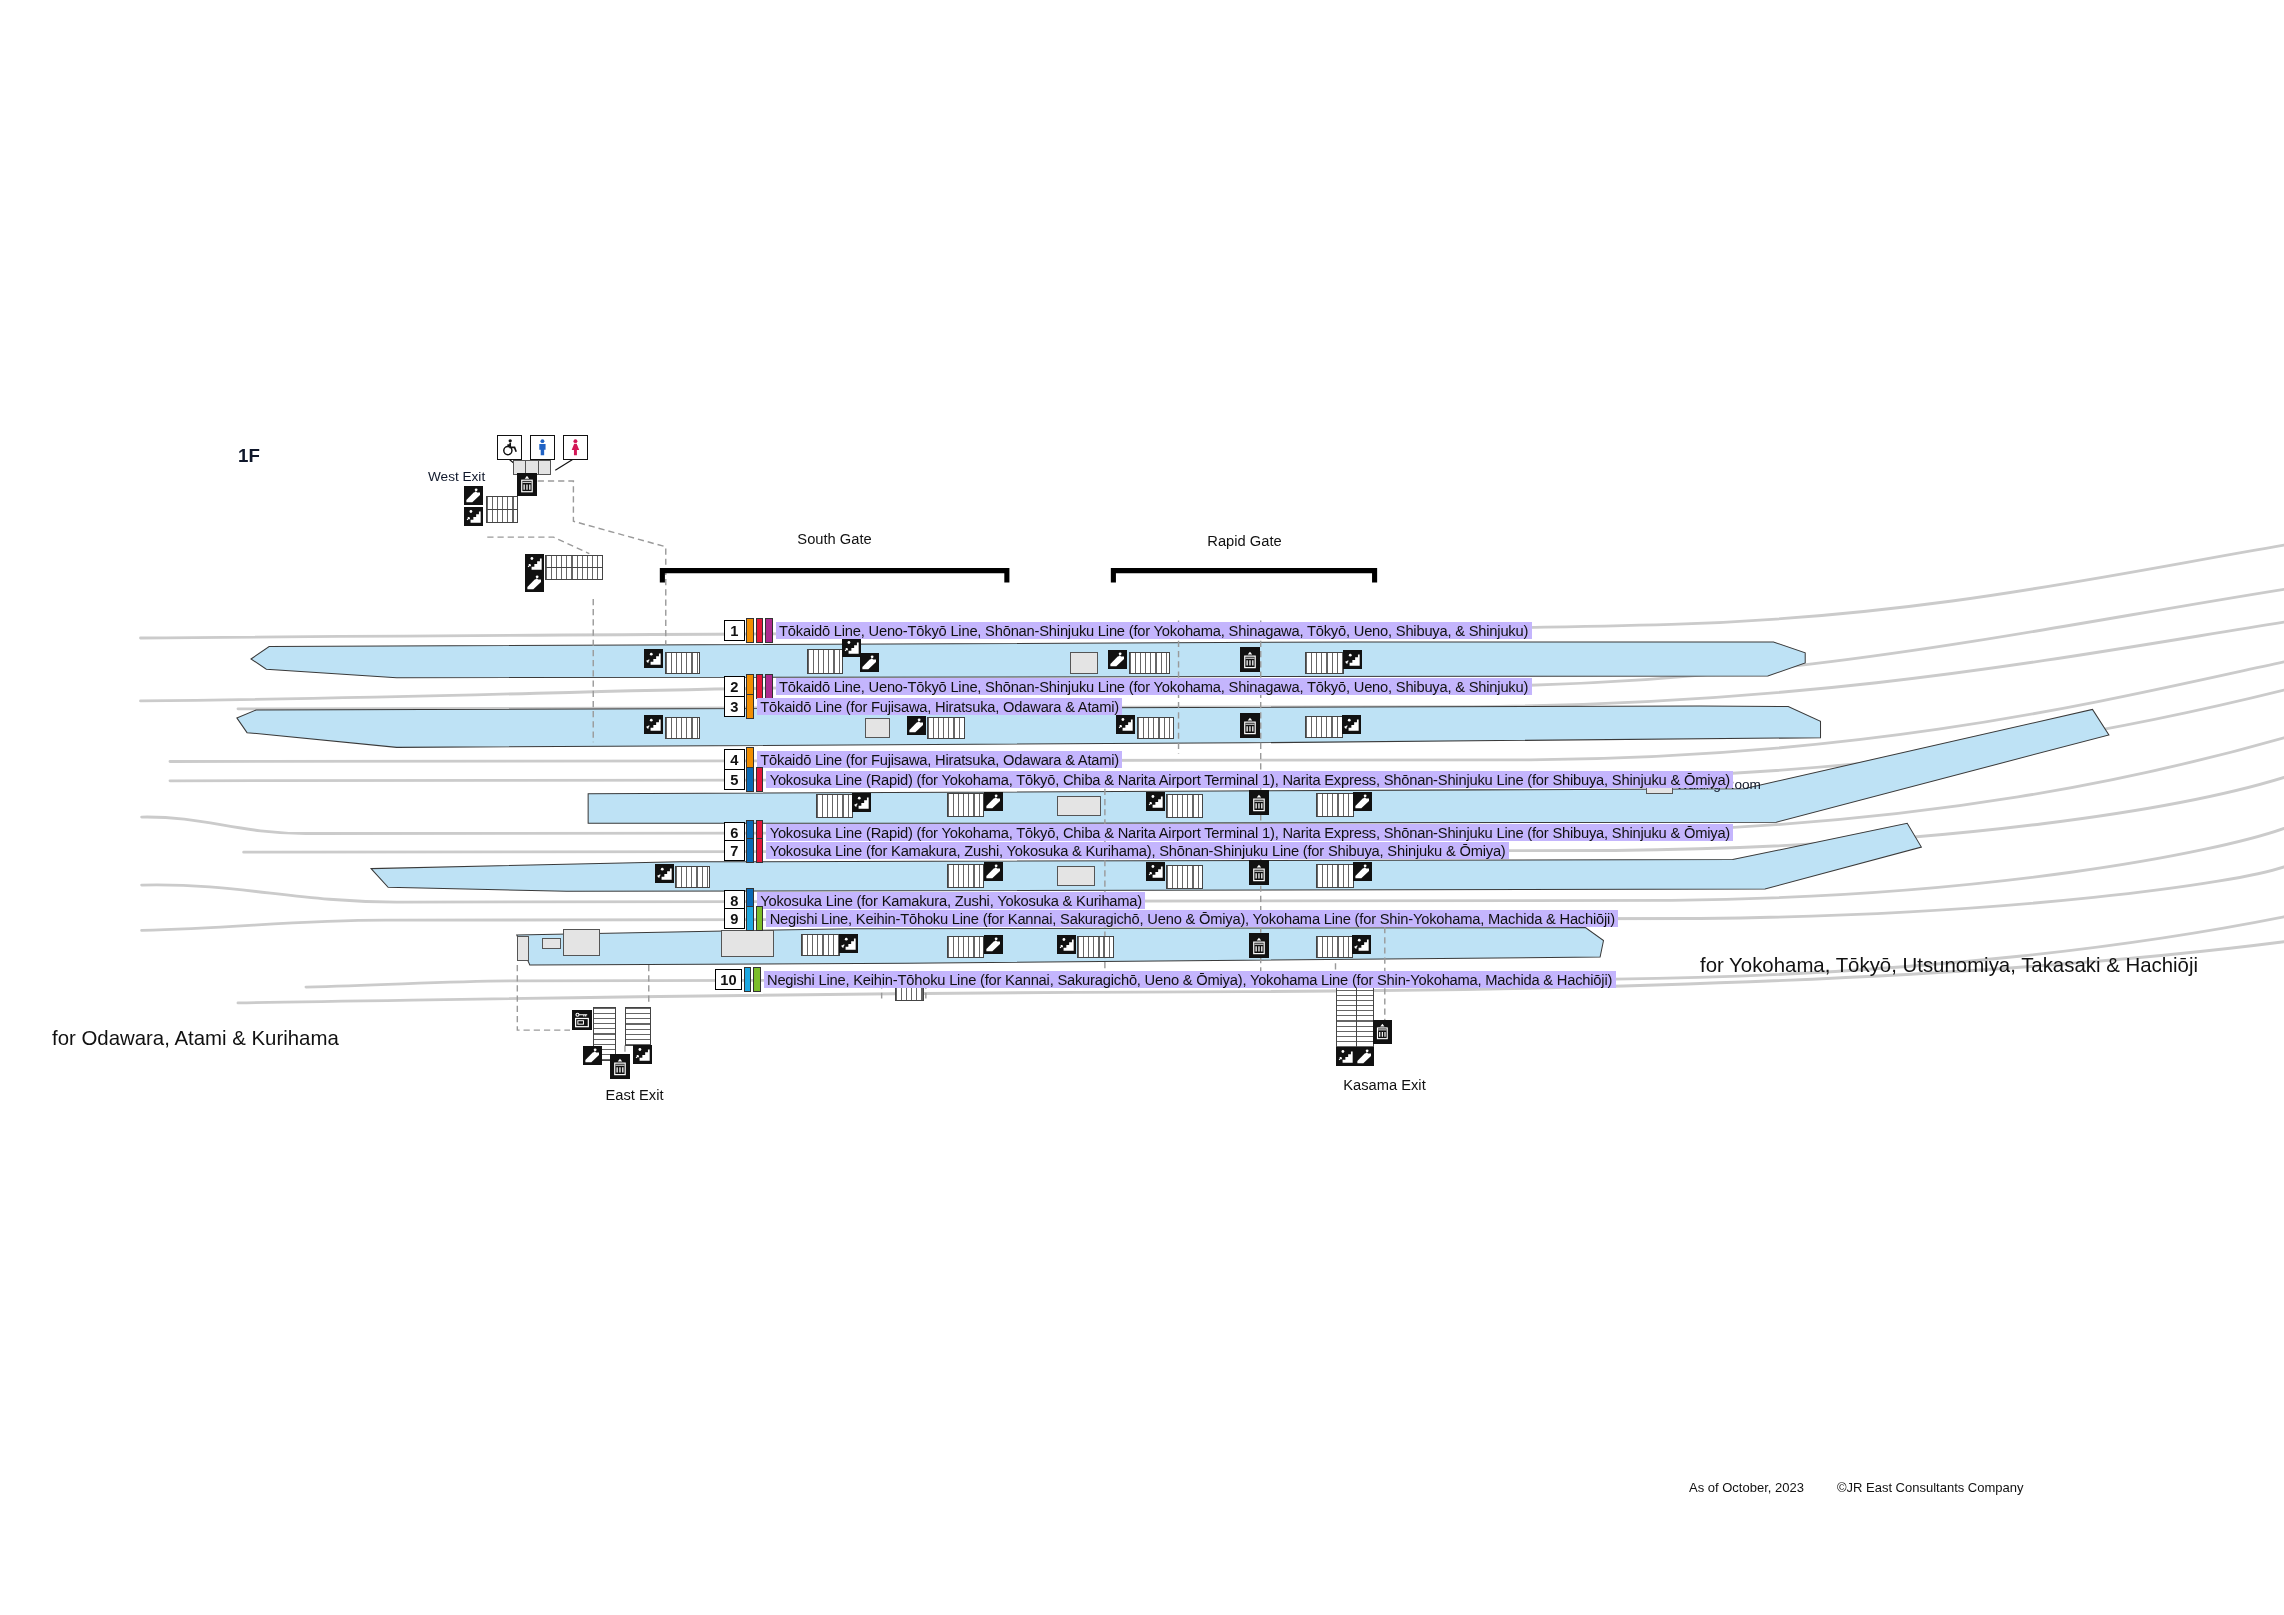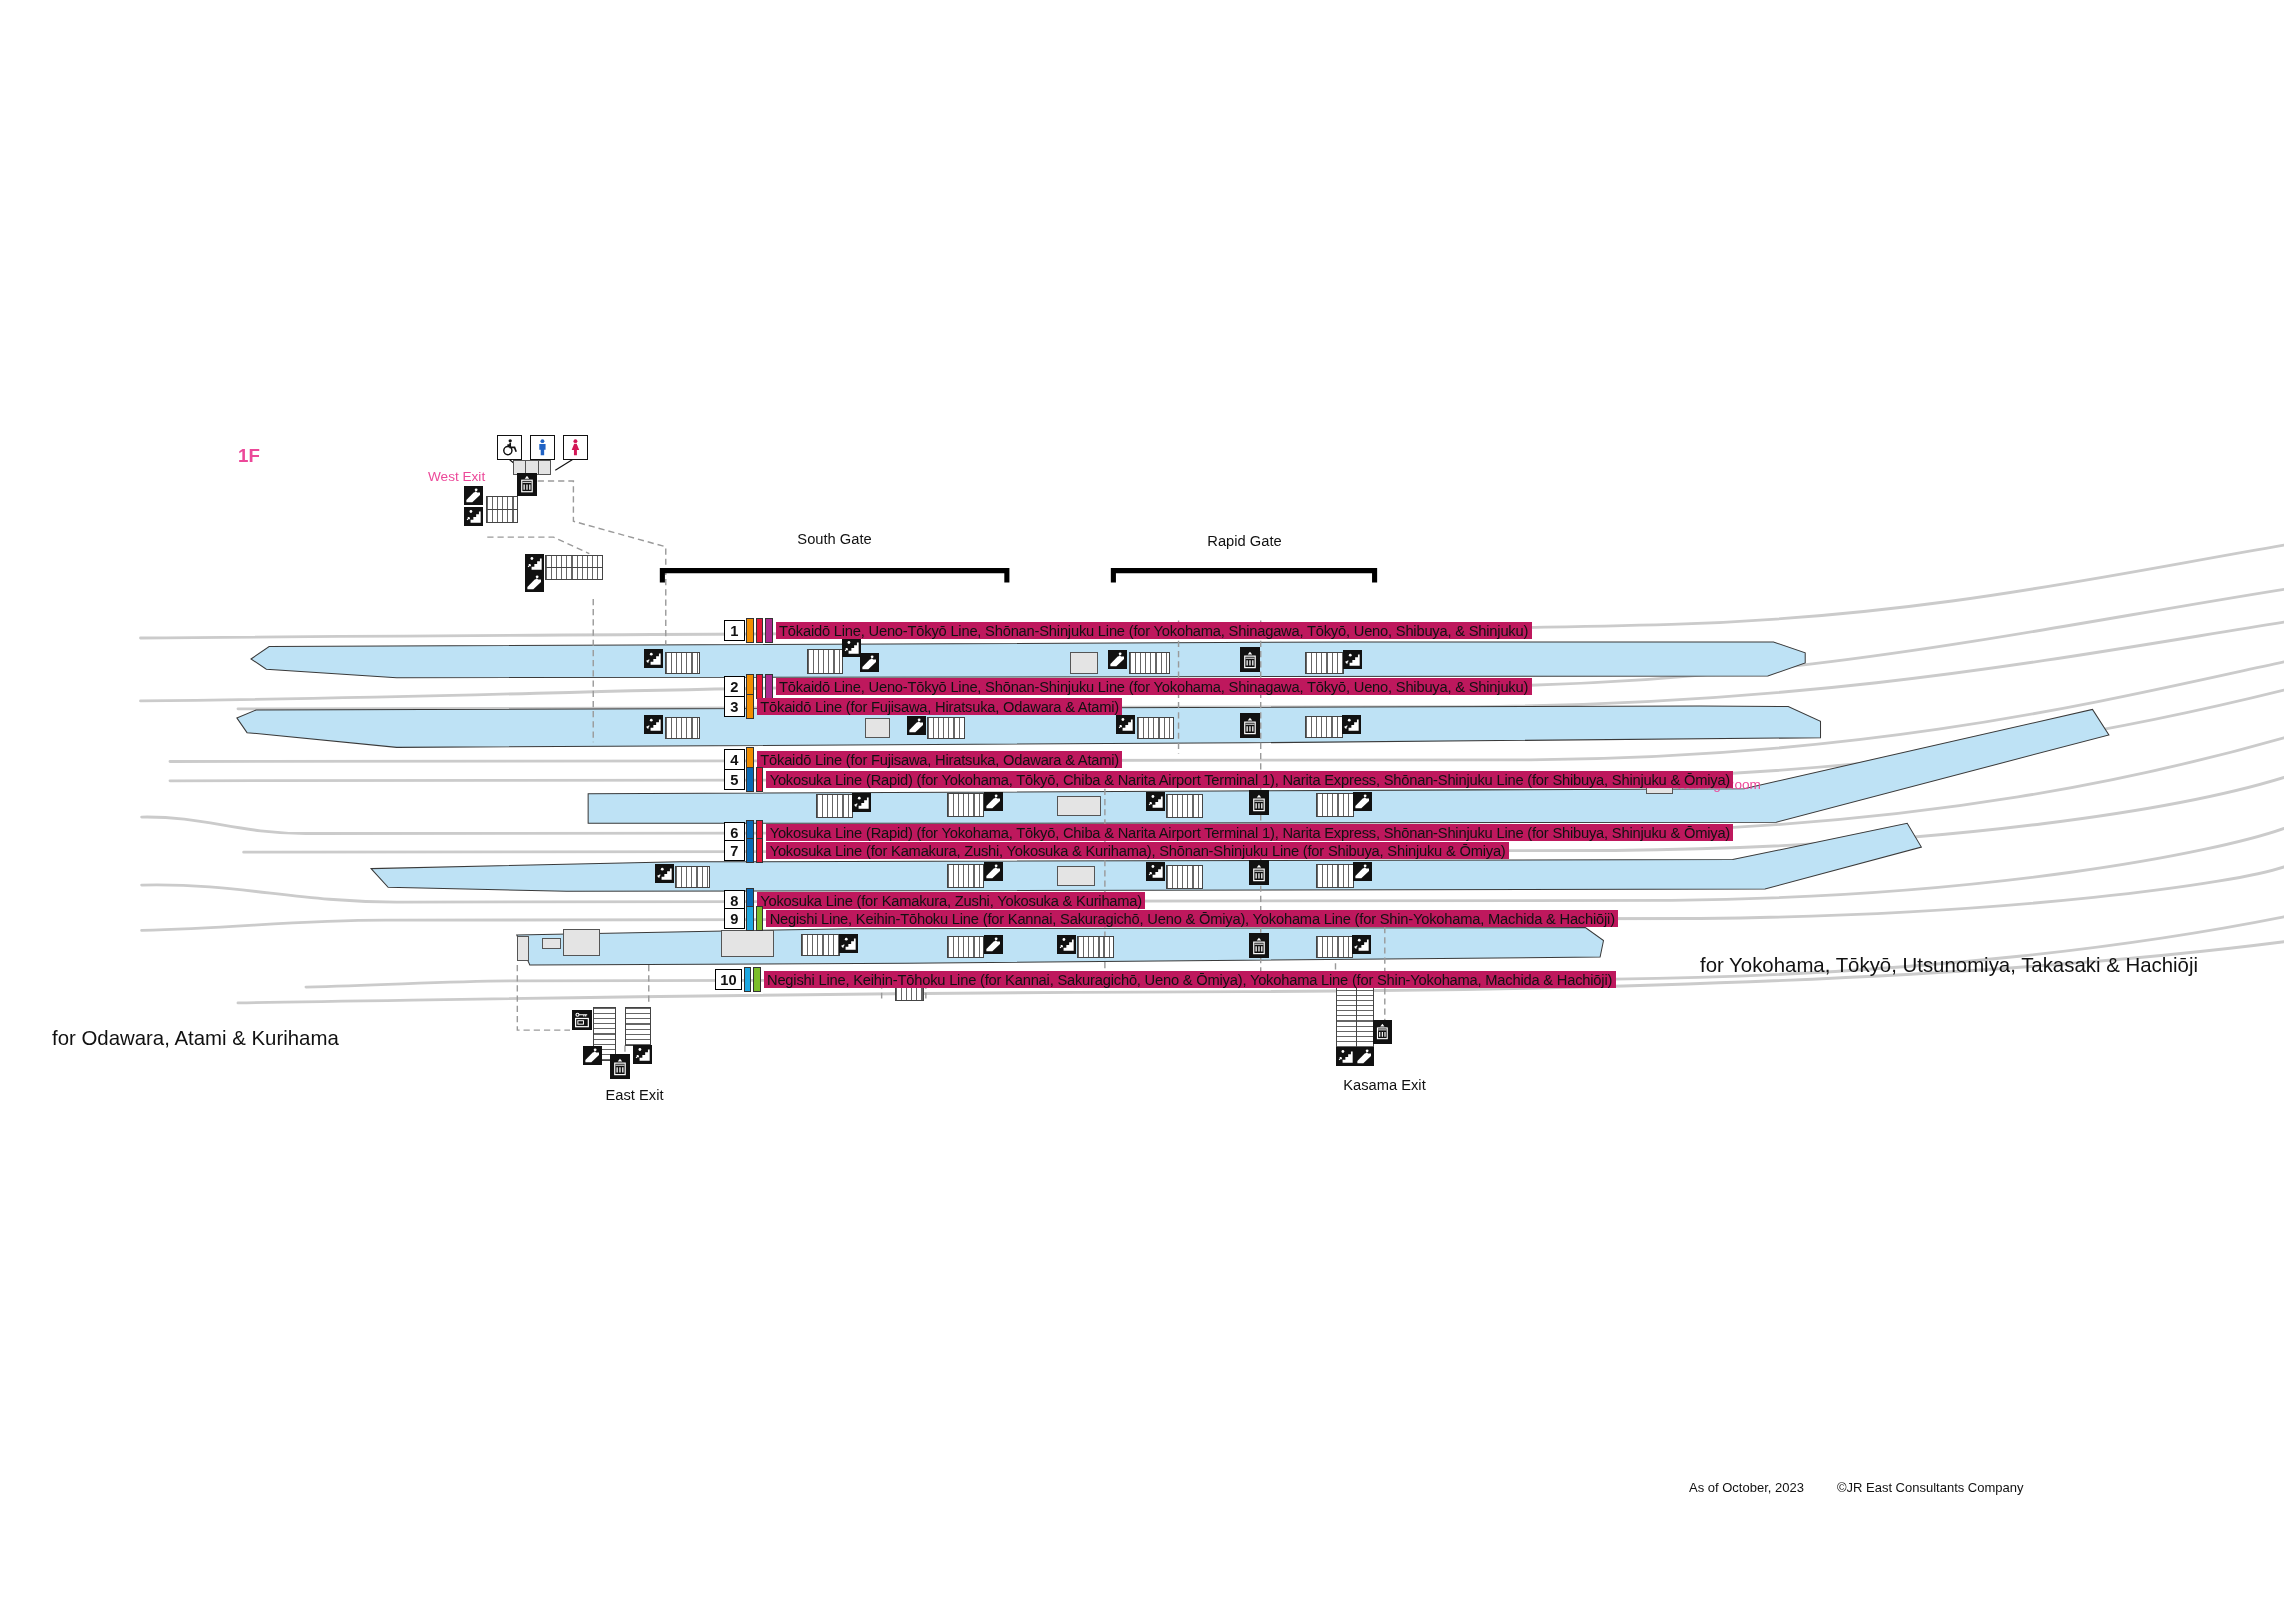--- a/index.html
+++ b/index.html
@@ -1,38 +1,38 @@
 <!DOCTYPE html>
 <html style="font-size:9px"><head>
 <meta charset="utf-8">
 <style>
   html,body{margin:0;padding:0;background:#fff;}
   .stage{position:relative;width:2284px;height:1616px;background:#fff;
          font-family:"Liberation Sans",sans-serif;color:#111;overflow:hidden;}
   .layer{position:absolute;left:0;top:0;}
-  .lbl{position:absolute;white-space:nowrap;color:#ec4899;}
+  .lbl{position:absolute;white-space:nowrap;color:#0f172a;}
   .ic{position:absolute;width:19px;height:19px;background:#111;display:flex;
       align-items:center;justify-content:center;}
   .ic svg{width:88%;height:88%;}
   .wbox{position:absolute;width:23px;height:23px;background:#fff;border:1.1px solid #111;
         display:flex;align-items:center;justify-content:center;}
   .wbox svg{width:82%;height:82%;}
   .stairs-h{position:absolute;background-color:#fff;border:1.1px solid #444;
         background-image:repeating-linear-gradient(90deg,#666 0 1.1px,transparent 1.1px 5.1px);}
   .stairs-v{position:absolute;background-color:#fff;border:1.1px solid #444;
         background-image:repeating-linear-gradient(0deg,#666 0 1.1px,transparent 1.1px 5.1px);}
   .grect{position:absolute;background:#E4E4E4;border:1.1px solid #555;}
   .cells{display:flex;}
   .cells span{flex:1;border-right:0.8px solid #555;}
   .cells span:last-child{border-right:none;}
   .prow{position:absolute;display:flex;align-items:center;gap:2.8px;height:23px;}
   .pnum{display:inline-flex;align-items:center;justify-content:center;width:18.7px;height:18.7px;
         background:#fff;border:1.7px solid #000;font-size:14.7px;font-weight:bold;}
   .pbar{display:inline-block;width:5.7px;height:23px;border:0.6px solid #333;margin-left:-1.1px;}
-  .row-text{background:#be185d;padding:0.6px 3.4px;font-size:14.7px;letter-spacing:-0.2px;white-space:nowrap;}
+  .row-text{background:#c4b5fd;padding:0.6px 3.4px;font-size:14.7px;letter-spacing:-0.2px;white-space:nowrap;}
   .dir{position:absolute;font-size:20.4px;white-space:nowrap;}
   .gate-lbl{position:absolute;width:125px;text-align:center;font-size:14.7px;}
   .exit-lbl{position:absolute;width:125px;text-align:center;font-size:14.7px;}
   .foot{position:absolute;left:1689px;top:1480px;display:flex;gap:33px;font-size:13px;}
 </style>
 </head>
 <body>
 
 <div class="stage">
 

